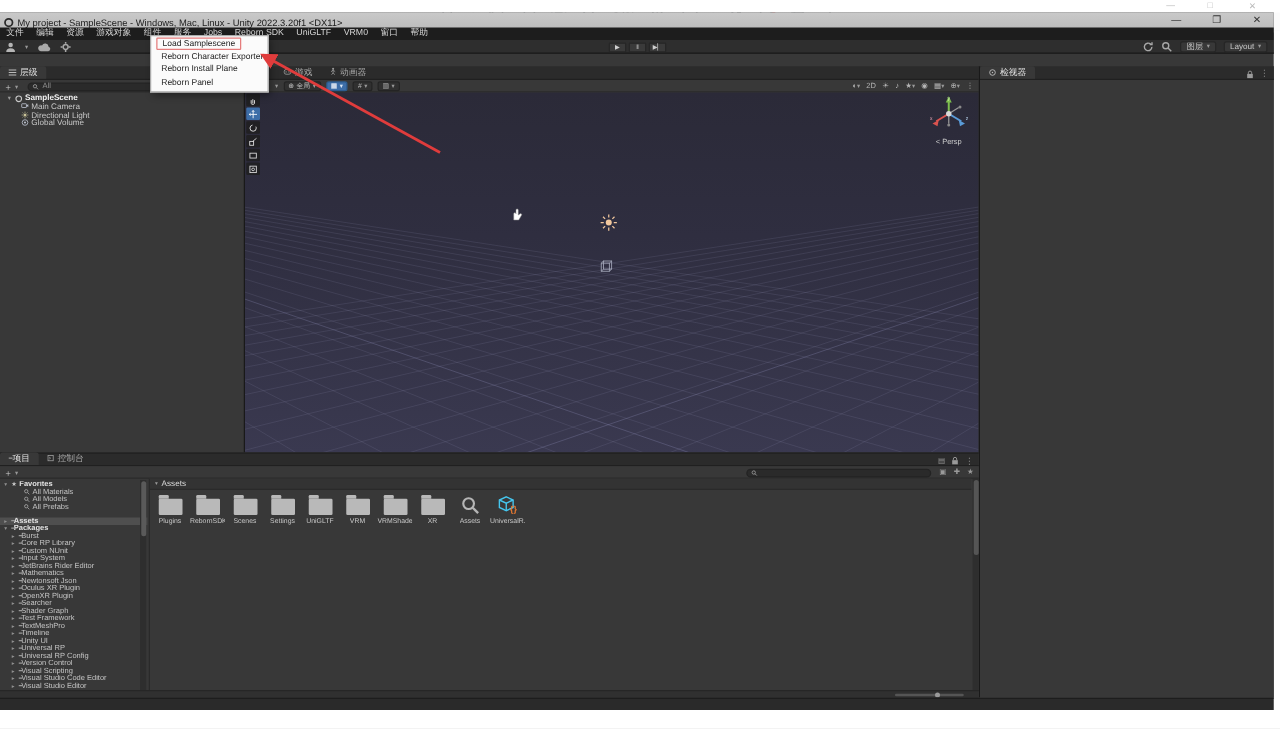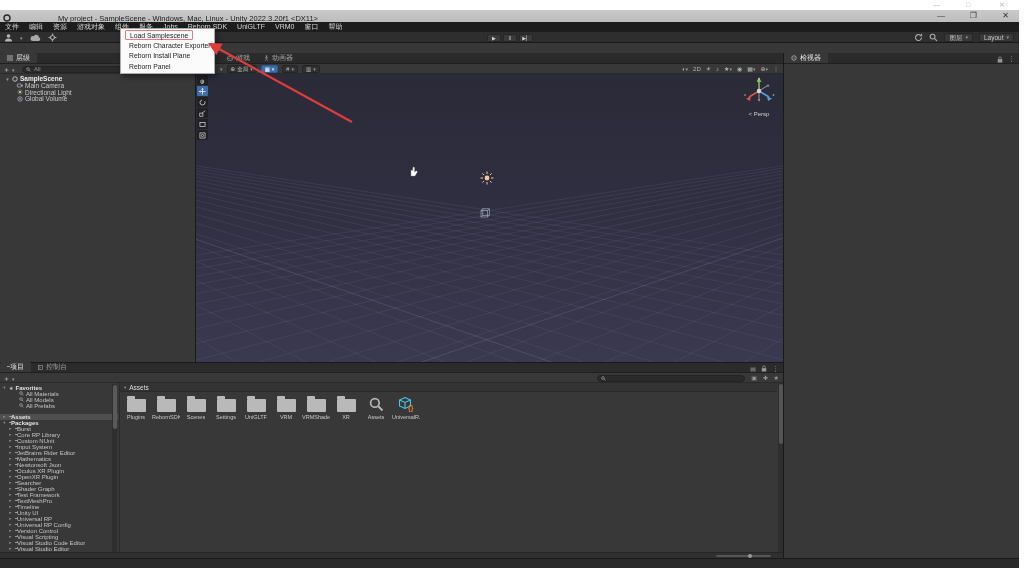--- a/index.html
+++ b/index.html
@@ -12,21 +12,21 @@
   #viewer-bottom { left:0; top:558px; width:1024px; height:25px; background:#fbfbfb; border-top:1px solid #ececec;
                    display:flex; align-items:center; justify-content:center; gap:11px; }
   #viewer-bottom svg { display:block; }
   .vb-sep { width:1px; height:14px; background:#ddd; }
   .vb-zoom { font-size:9px; color:#555; }
 
   
   #unity { left:0; top:10px; width:1019px; height:548px; background:#383838; }
 
   #title-bar { left:0; top:0; width:1019px; height:16px; background:linear-gradient(#c9c9c9,#b9b9b9);
-               display:flex; align-items:center; font-size:7.5px; color:#1b1b1b;gap:44px; }
+               display:flex; align-items:center; font-size:7.5px; color:#1b1b1b; }
   #title-bar .ttl-ctl { position:absolute; top:1px; font-size:8px; color:#333; }
 
   #menu-bar { left:0; top:12px; width:1019px; height:10px; background:#1d1d1d; display:flex; align-items:center; }
   .menu-item { font-size:7px; color:#d6d6d6; padding:0 5px; line-height:10px; }
 
   #main-toolbar { left:0; top:22px; width:1019px; height:11px; background:#2e2e2e; border-bottom:1px solid #191919; }
   .tb-left { position:absolute; left:4px; top:1px; display:flex; align-items:center; gap:7px; height:9px; }
   .tb-center { position:absolute; left:487px; top:1.5px; display:flex; gap:2px; }
   .play-btn { width:14px; height:8px; background:#3a3a3a; border:1px solid #262626; border-radius:1px;
               color:#cfcfcf; font-size:5px; line-height:6px; text-align:center; }

